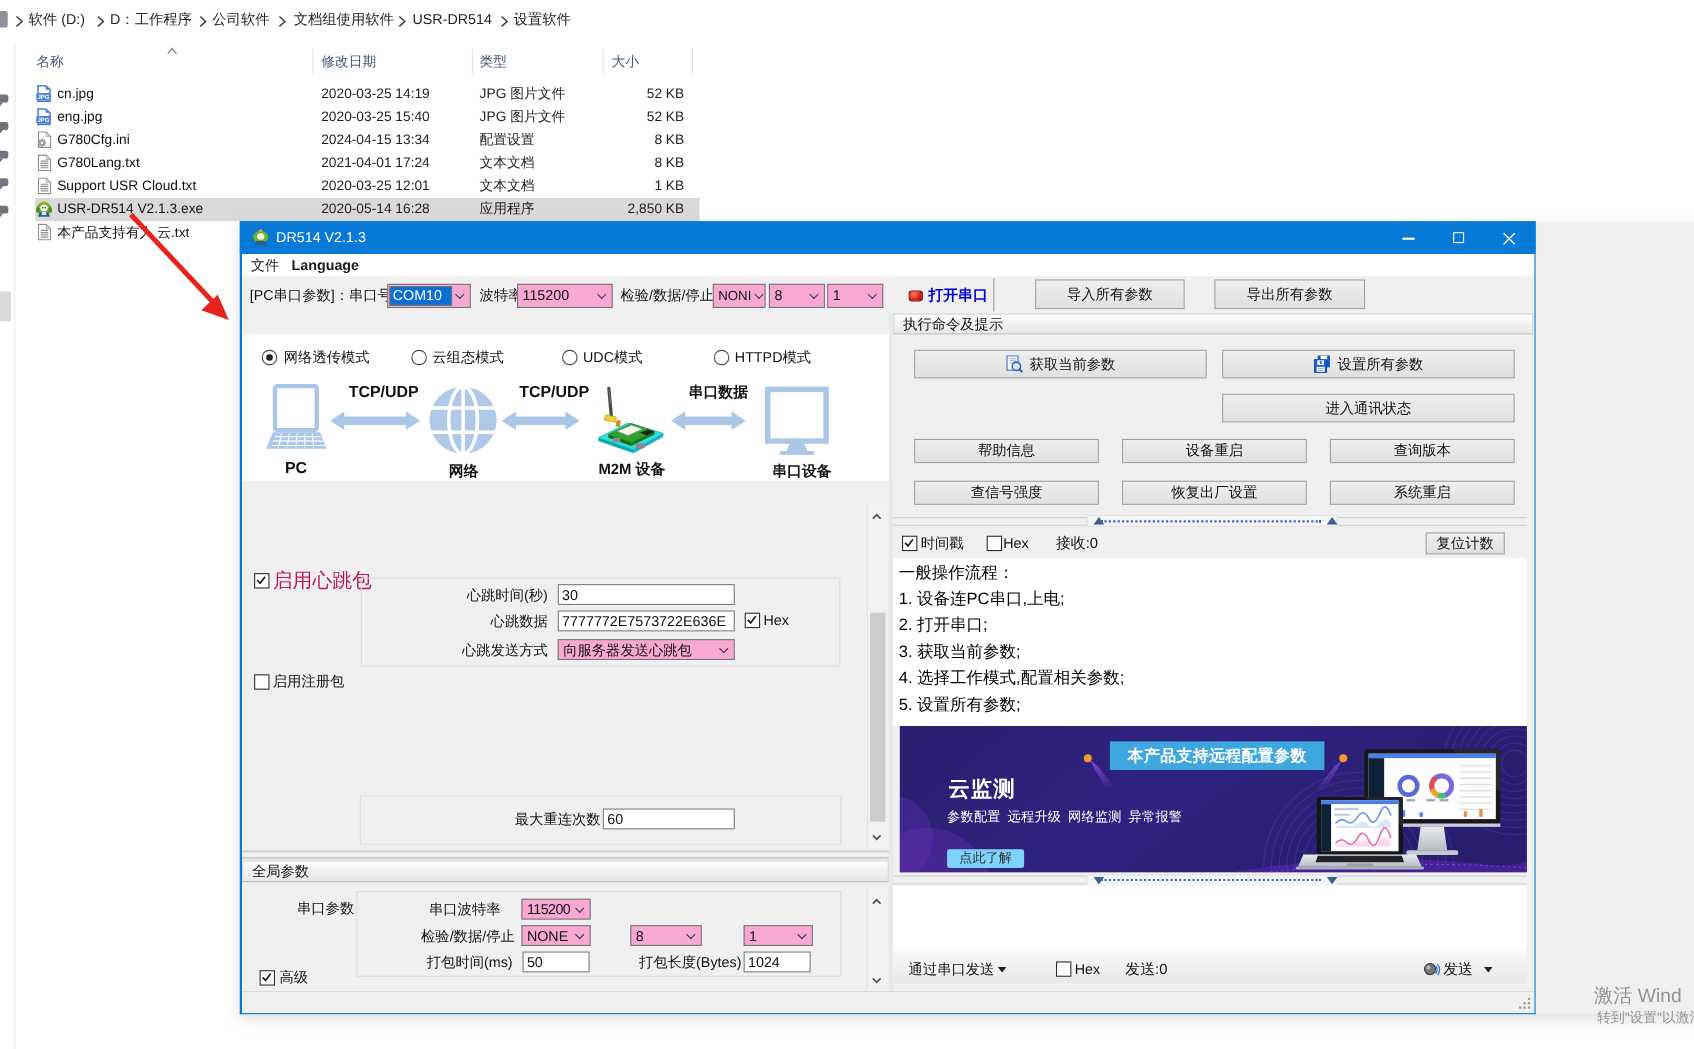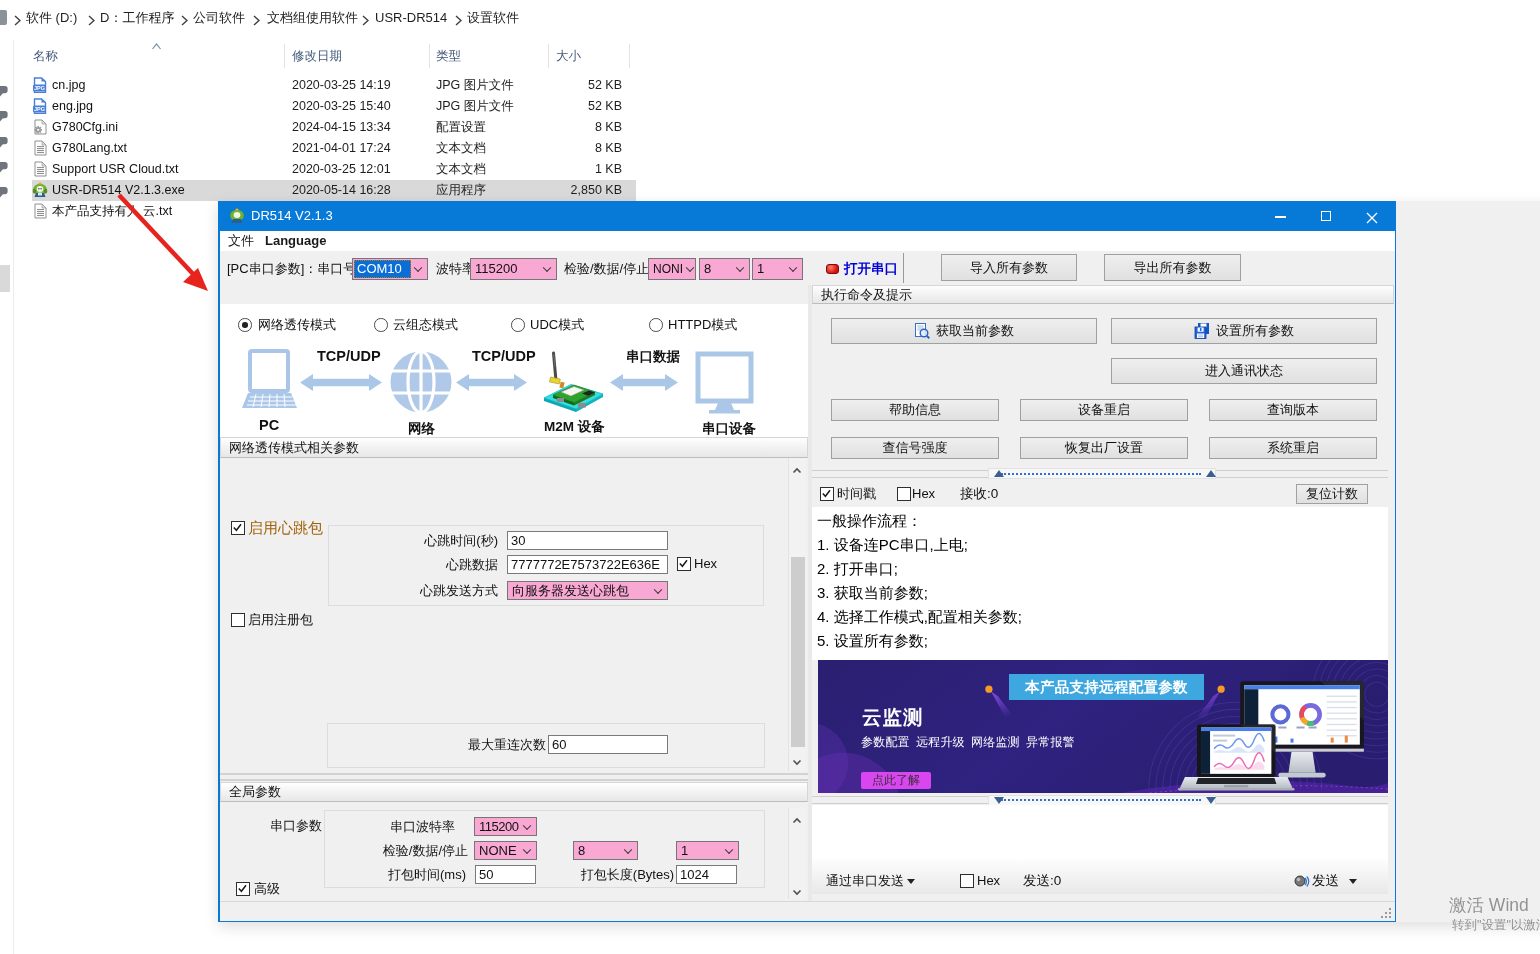--- a/index.html
+++ b/index.html
@@ -261,27 +261,26 @@
 <rect x="327" y="53" width="7" height="4" fill="#8a8a92"></rect>
           <rect x="348" y="58" width="8" height="4.5" fill="#8a8a92"></rect>
 <text x="314" y="86" font-size="13.5" font-weight="bold" fill="#111">M2M 设备</text>
           <path d="M380 37.5 L393 29.0 L393 33.7 L435 33.7 L435 29.0 L448 37.5 L435 46.0 L435 41.3 L393 41.3 L393 46.0 Z" fill="#abc7e8"></path>
           <text x="396" y="16" font-size="13.5" font-weight="bold" fill="#111">串口数据</text>
           <rect x="468" y="9" width="53" height="47" fill="#fff" stroke="#abc7e8" stroke-width="5"></rect>
           <polygon points="488,58 501,58 504,65 485,65" fill="#abc7e8"></polygon>
           <rect x="479" y="65" width="31" height="3.5" fill="#abc7e8"></rect>
           <text x="472" y="88" font-size="13.5" font-weight="bold" fill="#111">串口设备</text>
         </svg></div>
-<div class="abs ghead" style="left:2px;top:236px;width:588px;height:21px">网络透传模式相关参数</div>
 <div class="abs" style="left:13px;top:320px;width:13.5px;height:13.5px;background:#fff;border:1px solid #2e2e2e">
         <svg width="11" height="11" viewBox="0 0 11 11" style="position:absolute;left:0;top:0">
           <path d="M1.8 5.5l2.6 2.8 4.6-6" stroke="#1a1a1a" stroke-width="1.5" fill="none"></path>
         </svg>
       </div>
-<div class="abs" style="left:30px;top:320px;height:14px;line-height:14px;font-size:15px;color:#a16207">启用心跳包</div>
+<div class="abs" style="left:30px;top:320px;height:14px;line-height:14px;font-size:18px;color:#be185d">启用心跳包</div>
 <div class="abs" style="left:110px;top:324px;width:436px;height:81px;border:1px solid #dcdcdc"></div>
 <div class="abs" style="left:150px;top:331px;width:130px;height:17px;line-height:17px;font-size:13px;color:#111;text-align:right">心跳时间(秒)</div>
 <div class="abs inp" style="left:289px;top:330px;width:161px;height:19px">30</div>
 <div class="abs" style="left:150px;top:355px;width:130px;height:17px;line-height:17px;font-size:13px;color:#111;text-align:right">心跳数据</div>
 <div class="abs inp" style="left:289px;top:354px;width:161px;height:19px">7777772E7573722E636E</div>
 <div class="abs" style="left:459px;top:356px;width:13.5px;height:13.5px;background:#fff;border:1px solid #2e2e2e">
         <svg width="11" height="11" viewBox="0 0 11 11" style="position:absolute;left:0;top:0">
           <path d="M1.8 5.5l2.6 2.8 4.6-6" stroke="#1a1a1a" stroke-width="1.5" fill="none"></path>
         </svg>
       </div>
@@ -483,21 +482,21 @@
             <rect x="393" y="74" width="22" height="2"></rect>
             <rect x="393" y="79" width="14" height="2"></rect>
           </g>
           <polygon points="365,116 467,116 472,127 360,127" fill="url(#sil)"></polygon>
           <polygon points="378,117 454,117 456,123 376,123" fill="#23232a"></polygon>
           <rect x="404" y="124" width="24" height="2.5" fill="#9aa0a8"></rect>
           <rect x="358" y="127" width="116" height="2.5" rx="1.2" fill="#aab0b8"></rect>
         </svg>
 <div class="abs" style="left:44px;top:44px;font-size:19.5px;font-weight:bold;color:#fff;letter-spacing:1px">云监测</div>
 <div class="abs" style="left:43px;top:74px;font-size:12px;color:#fff;letter-spacing:.2px;white-space:nowrap">参数配置 远程升级 网络监测 异常报警</div>
-<div class="abs" style="left:43px;top:112px;width:70px;height:17px;background:#d946ef;border-radius:2px;font-size:12px;color:#333;display:flex;align-items:center;justify-content:center">点此了解</div>
+<div class="abs" style="left:43px;top:112px;width:70px;height:17px;background:#7dd3fc;border-radius:2px;font-size:12px;color:#333;display:flex;align-items:center;justify-content:center">点此了解</div>
 <div class="abs" style="left:191px;top:14px;width:195px;height:26px;background:#3ea7e0;display:flex;align-items:center;justify-content:center;font-size:14.5px;font-weight:bold;color:#fff;letter-spacing:.3px">本产品支持远程配置参数</div>
 </div>
 <div class="abs" style="left:594px;top:594.5px;width:576px;height:1.5px;background:#cfcfcf"></div>
 <div class="abs" style="left:594px;top:601.5px;width:576px;height:1.5px;background:#cfcfcf"></div>
 <div class="abs" style="left:770px;top:593.5px;width:228px;height:11px;background:#f7f7f7;border:1px solid #e2e2e2"></div>
 <div class="abs" style="left:783px;top:598px;width:200px;height:0;border-top:2px dotted #2f6fd0"></div>
 <svg class="abs" style="left:776px;top:596px" width="10" height="7" viewBox="0 0 10 7">
         <polygon points="5,7 10,0 0,0" fill="#3b5f8f"></polygon>
       </svg>
 <svg class="abs" style="left:988px;top:596px" width="10" height="7" viewBox="0 0 10 7">

